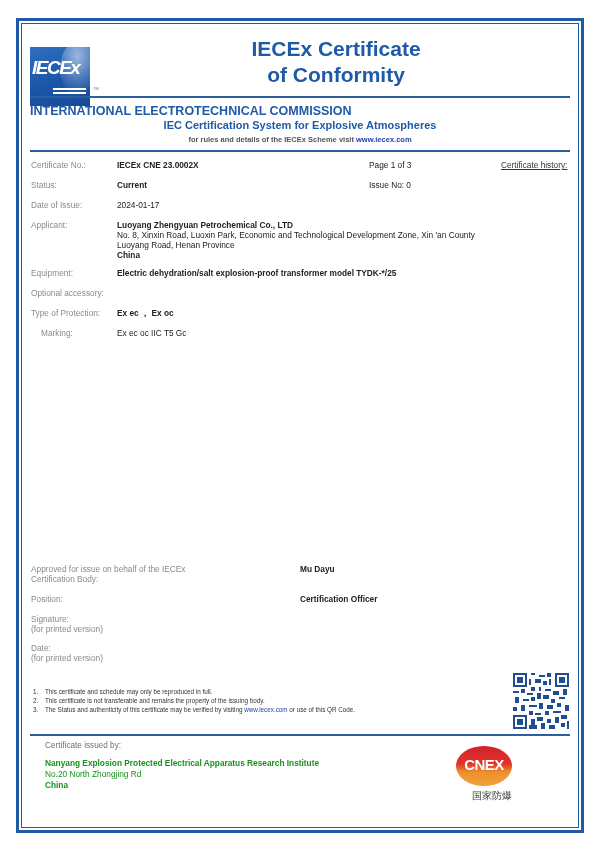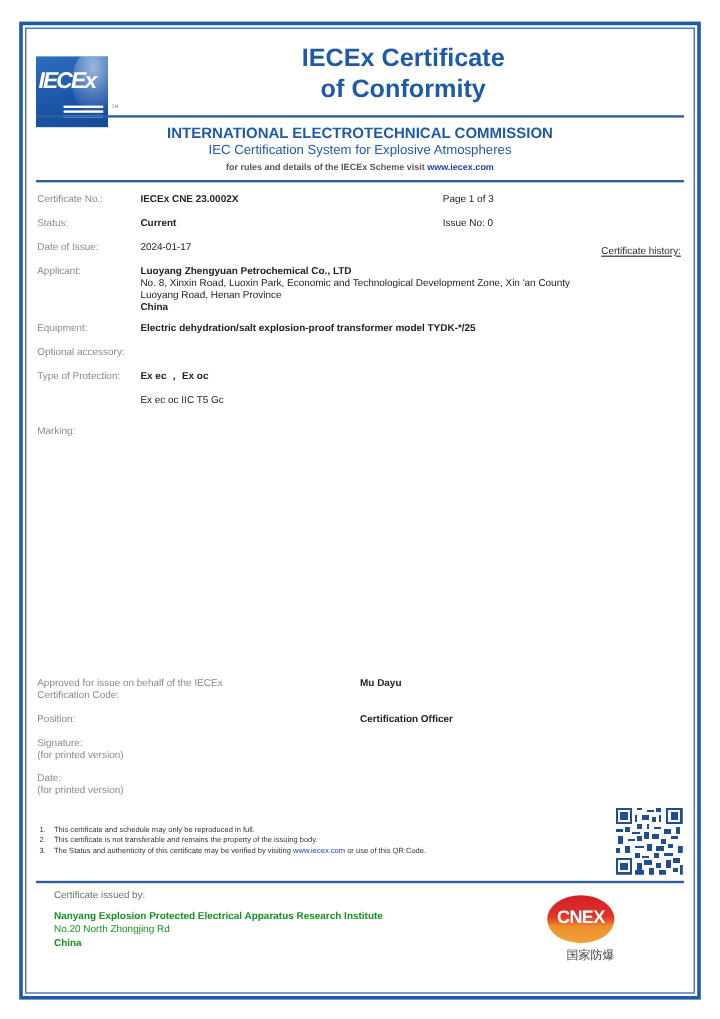--- a/index.html
+++ b/index.html
@@ -36,32 +36,32 @@
     .logo .stripe { position: absolute; left: 23px; height: 2px; background: #ffffff; width: 33px; }
     .tm { position: absolute; left: 93px; top: 86px; font-size: 4px; color: #777; }
 
     .title {
       position: absolute; left: 200px; top: 36px; width: 272px; text-align: center;
       color: #1f5aa6; font-weight: bold; font-size: 21px; line-height: 26px;
     }
 
     .rule { position: absolute; left: 30px; width: 540px; height: 2px; background: #2d5f9e; }
 
-    .hdr1 { position: absolute; left: 30px; width: 540px; text-align: center; top: 104px;
+    .hdr1 { position: absolute; left: 30px; width: 540px; top: 104px;
             font-size: 12.5px; font-weight: bold; color: #1f5aa6; }
     .hdr2 { position: absolute; left: 30px; width: 540px; text-align: center; top: 119px;
-            font-size: 11px; font-weight: normal; color: #1f5aa6; }
+            font-size: 11px; font-weight: bold; color: #1f5aa6; }
     .hdr3 { position: absolute; left: 30px; width: 540px; text-align: center; top: 135px;
             font-size: 7.5px; color: #555; font-weight: bold; }
     .hdr3 .link { color: #1b3fae; }
 
     .lbl { font-size: 8.3px; color: #8a8a8a; }
     .val { font-size: 8.3px; color: #222; }
     .bold { font-weight: bold; }
-    .ul { text-decoration: underline; color: #333; margin-top: 44px; }
+    .ul { text-decoration: underline; color: #333; }
 
     .notes { font-size: 6.3px; color: #333; line-height: 9px; }
     .notes .link { color: #1b3fae; }
 
     .qr { position: absolute; left: 513px; top: 673px; width: 56px; height: 56px; }
 
     .issuer-lbl { font-size: 8.2px; color: #5f7a5f; }
     .issuer { font-size: 8.3px; color: #17911f; line-height: 11px; }
 
     .cnex {
@@ -123,26 +123,26 @@
 <div class="abs val bold" style="left:117px; top:250px;">China</div>
 
 <div class="abs lbl" style="left:31px; top:268px;">Equipment:</div>
 <div class="abs val bold" style="left:117px; top:268px;">Electric dehydration/salt explosion-proof transformer model TYDK-*/25</div>
 
 <div class="abs lbl" style="left:31px; top:288px;">Optional accessory:</div>
 
 <div class="abs lbl" style="left:31px; top:308px;">Type of Protection:</div>
 <div class="abs val bold" style="left:117px; top:308px;">Ex ec ， Ex oc</div>
 
-<div class="abs lbl" style="left:31px; top:328px;margin-top:26px;">Marking:</div>
+<div class="abs lbl" style="left:41px; top:328px;">Marking:</div>
 <div class="abs val" style="left:117px; top:328px;">Ex ec oc IIC T5 Gc</div>
 
 <div class="abs lbl" style="left:31px; top:564px; line-height:10px;">
   <div>Approved for issue on behalf of the IECEx</div>
-  <div>Certification Code:</div>
+  <div>Certification Body:</div>
 </div>
 <div class="abs val bold" style="left:300px; top:564px;">Mu Dayu</div>
 
 <div class="abs lbl" style="left:31px; top:594px;">Position:</div>
 <div class="abs val bold" style="left:300px; top:594px;">Certification Officer</div>
 
 <div class="abs lbl" style="left:31px; top:614px; line-height:10px;">
   <div>Signature:</div>
   <div>(for printed version)</div>
 </div>

